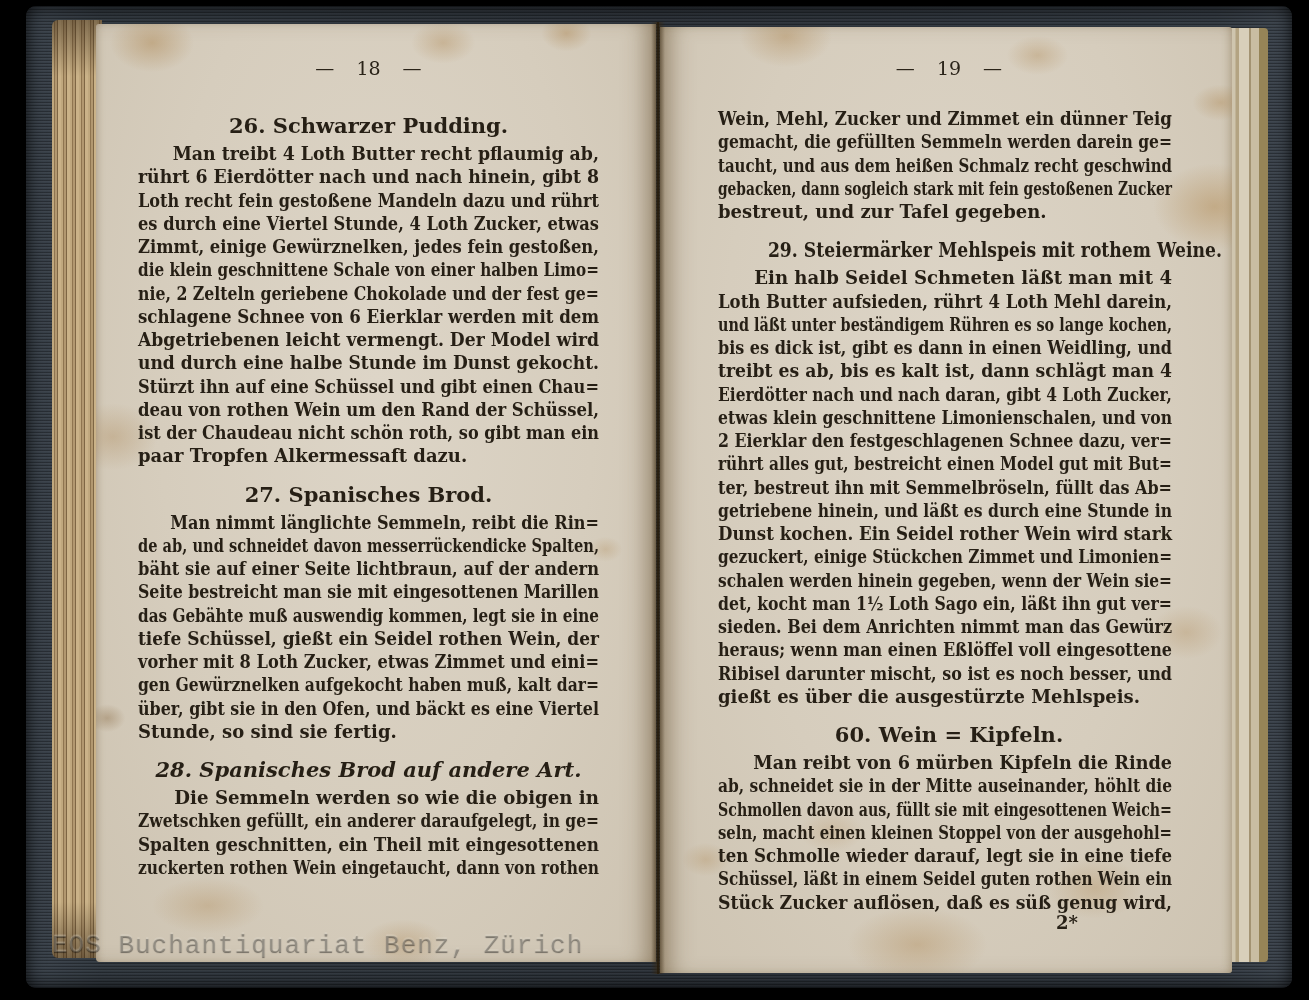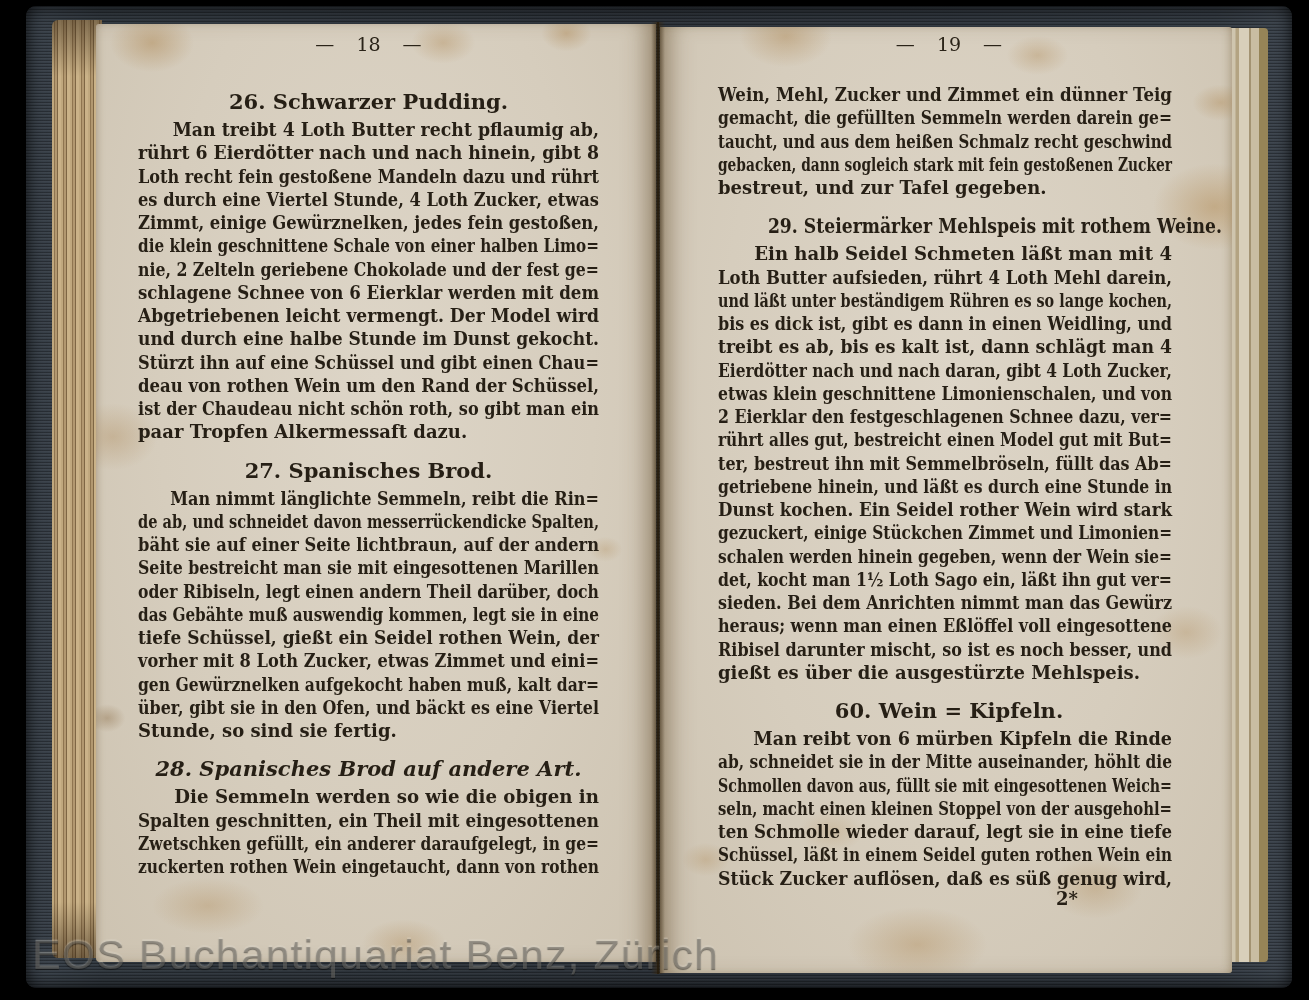--- a/index.html
+++ b/index.html
@@ -50,34 +50,34 @@
     radial-gradient(ellipse 52px 38px at 92% 64%, rgba(164,118,56,.24), rgba(164,118,56,0) 70%),
     radial-gradient(ellipse 100px 54px at 45% 97%, rgba(164,118,56,.30), rgba(164,118,56,0) 70%),
     radial-gradient(ellipse 68px 44px at 76% 91%, rgba(164,118,56,.26), rgba(164,118,56,0) 70%),
     radial-gradient(ellipse 34px 24px at 8% 88%, rgba(164,118,56,.24), rgba(164,118,56,0) 70%),
     radial-gradient(ellipse 46px 30px at 30% 85%, rgba(164,118,56,.20), rgba(164,118,56,0) 70%);}
 
   
   .pagebody{position:absolute;left:0;top:0;right:0;bottom:0;}
   .page.left  .pagebody{padding:8px 57px 0 42px;}
   .page.right .pagebody{padding:5px 52px 0 58px;}
-  .pgnum{text-align:center;font-size:19px;line-height:24px;word-spacing:16px;color:#2a2318;}
+  .pgnum{text-align:center;font-size:19px;line-height:24px;word-spacing:16px;color:#2a2318;margin-top:24px;}
   .textcol{position:relative;}
   .heading{font-weight:bold;font-size:21px;line-height:27px;text-align:center;margin:13px 0 3px;white-space:nowrap;}
   .heading .ln{transform-origin:center center;}
   .section:first-child .heading{margin-top:32px;}
   .section.cont{margin-top:27px;}
   .tline{height:23.25px;line-height:23.25px;font-size:18px;font-weight:bold;white-space:nowrap;}
   .ln{display:inline-block;white-space:nowrap;transform-origin:left center;}
   .indent{display:inline-block;width:36px;}
   .sig{font-size:18px;font-weight:bold;line-height:22px;text-align:right;padding-right:102px;margin-top:-2px;}
 
   
-  .watermark{position:absolute;left:32px;top:930px;font-family:Liberation Sans, sans-serif;
-    font-size:43px;letter-spacing:1px;color:rgba(240,235,222,.20);
+  .watermark{position:absolute;left:52px;top:930px;font-family:Liberation Mono, monospace;
+    font-size:26px;letter-spacing:1px;color:rgba(240,235,222,.20);
     text-shadow:0 1px 1px rgba(0,0,0,.45), 0 -1px 1px rgba(255,255,255,.12);}
 </style>
 </head>
 <body>
 
 <div id="photo">
   <div class="cover"></div>
   <div class="stack-left"></div>
   <div class="stack-right"></div>
 
@@ -102,33 +102,32 @@
             <div class="tline"><span class="ln" style="transform: scaleX(0.917441);">deau von rothen Wein um den Rand der Schüssel,</span></div>
             <div class="tline"><span class="ln" style="transform: scaleX(0.895988);">ist der Chaudeau nicht schön roth, so gibt man ein</span></div>
             <div class="tline last"><span class="ln" style="transform: scaleX(1);">paar Tropfen Alkermessaft dazu.</span></div>
           </div>
           <div class="section">
             <div class="heading"><span class="ln" style="transform: scaleX(1);">27. Spanisches Brod.</span></div>
             <div class="tline"><span class="ln" style="transform: scaleX(0.893438);"><span class="indent"></span>Man nimmt länglichte Semmeln, reibt die Rin=</span></div>
             <div class="tline"><span class="ln" style="transform: scaleX(0.811062);">de ab, und schneidet davon messerrückendicke Spalten,</span></div>
             <div class="tline"><span class="ln" style="transform: scaleX(0.904531);">bäht sie auf einer Seite lichtbraun, auf der andern</span></div>
             <div class="tline"><span class="ln" style="transform: scaleX(0.874607);">Seite bestreicht man sie mit eingesottenen Marillen</span></div>
-            <div class="tline"><span class="ln" style="transform: scaleX(0.869145);">oder Ribiseln, legt einen andern Theil darüber, doch</span></div>
             <div class="tline"><span class="ln" style="transform: scaleX(0.845993);">das Gebähte muß auswendig kommen, legt sie in eine</span></div>
             <div class="tline"><span class="ln" style="transform: scaleX(0.943947);">tiefe Schüssel, gießt ein Seidel rothen Wein, der</span></div>
             <div class="tline"><span class="ln" style="transform: scaleX(0.901436);">vorher mit 8 Loth Zucker, etwas Zimmet und eini=</span></div>
             <div class="tline"><span class="ln" style="transform: scaleX(0.863852);">gen Gewürznelken aufgekocht haben muß, kalt dar=</span></div>
             <div class="tline"><span class="ln" style="transform: scaleX(0.884041);">über, gibt sie in den Ofen, und bäckt es eine Viertel</span></div>
             <div class="tline last"><span class="ln" style="transform: scaleX(1);">Stunde, so sind sie fertig.</span></div>
           </div>
           <div class="section">
             <div class="heading"><span class="ln" style="transform: scaleX(1); font-style: italic;">28. Spanisches Brod auf andere Art.</span></div>
             <div class="tline"><span class="ln" style="transform: scaleX(1.00979);"><span class="indent"></span>Die Semmeln werden so wie die obigen in</span></div>
+            <div class="tline"><span class="ln" style="transform: scaleX(0.860601);">Zwetschken gefüllt, ein anderer daraufgelegt, in ge=</span></div>
             <div class="tline"><span class="ln" style="transform: scaleX(0.932638);">Spalten geschnitten,  ein Theil mit eingesottenen</span></div>
-            <div class="tline"><span class="ln" style="transform: scaleX(0.860601);">Zwetschken gefüllt, ein anderer daraufgelegt, in ge=</span></div>
             <div class="tline"><span class="ln" style="transform: scaleX(0.859749);">zuckerten rothen Wein eingetaucht, dann von rothen</span></div>
           </div>
         </div>
     </div>
   </div>
 
   <div class="page right">
     <div class="stains"></div>
     <div class="pagebody">
       <div class="pgnum">— 19 —</div>

